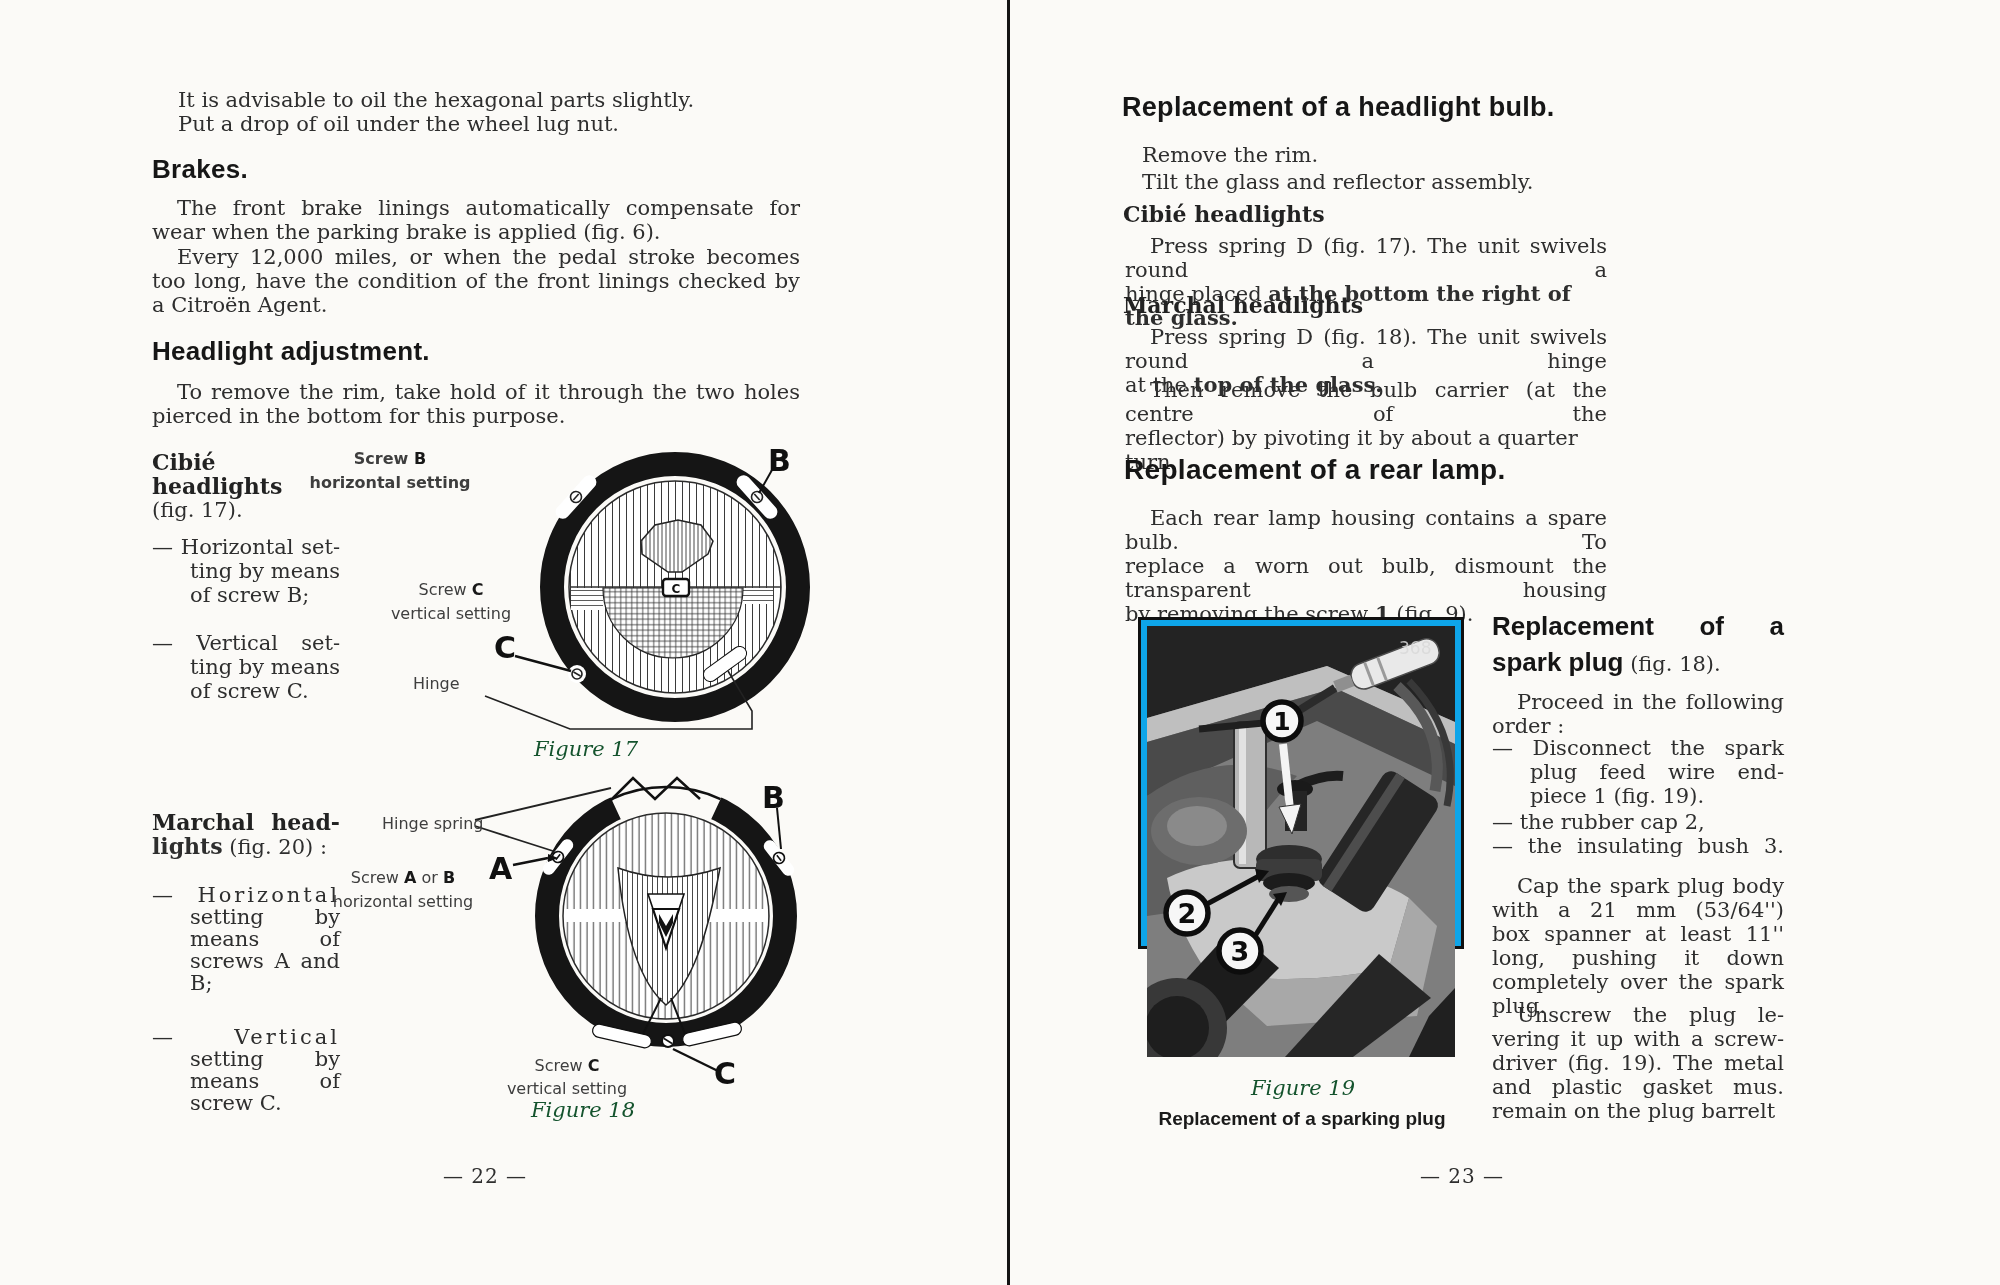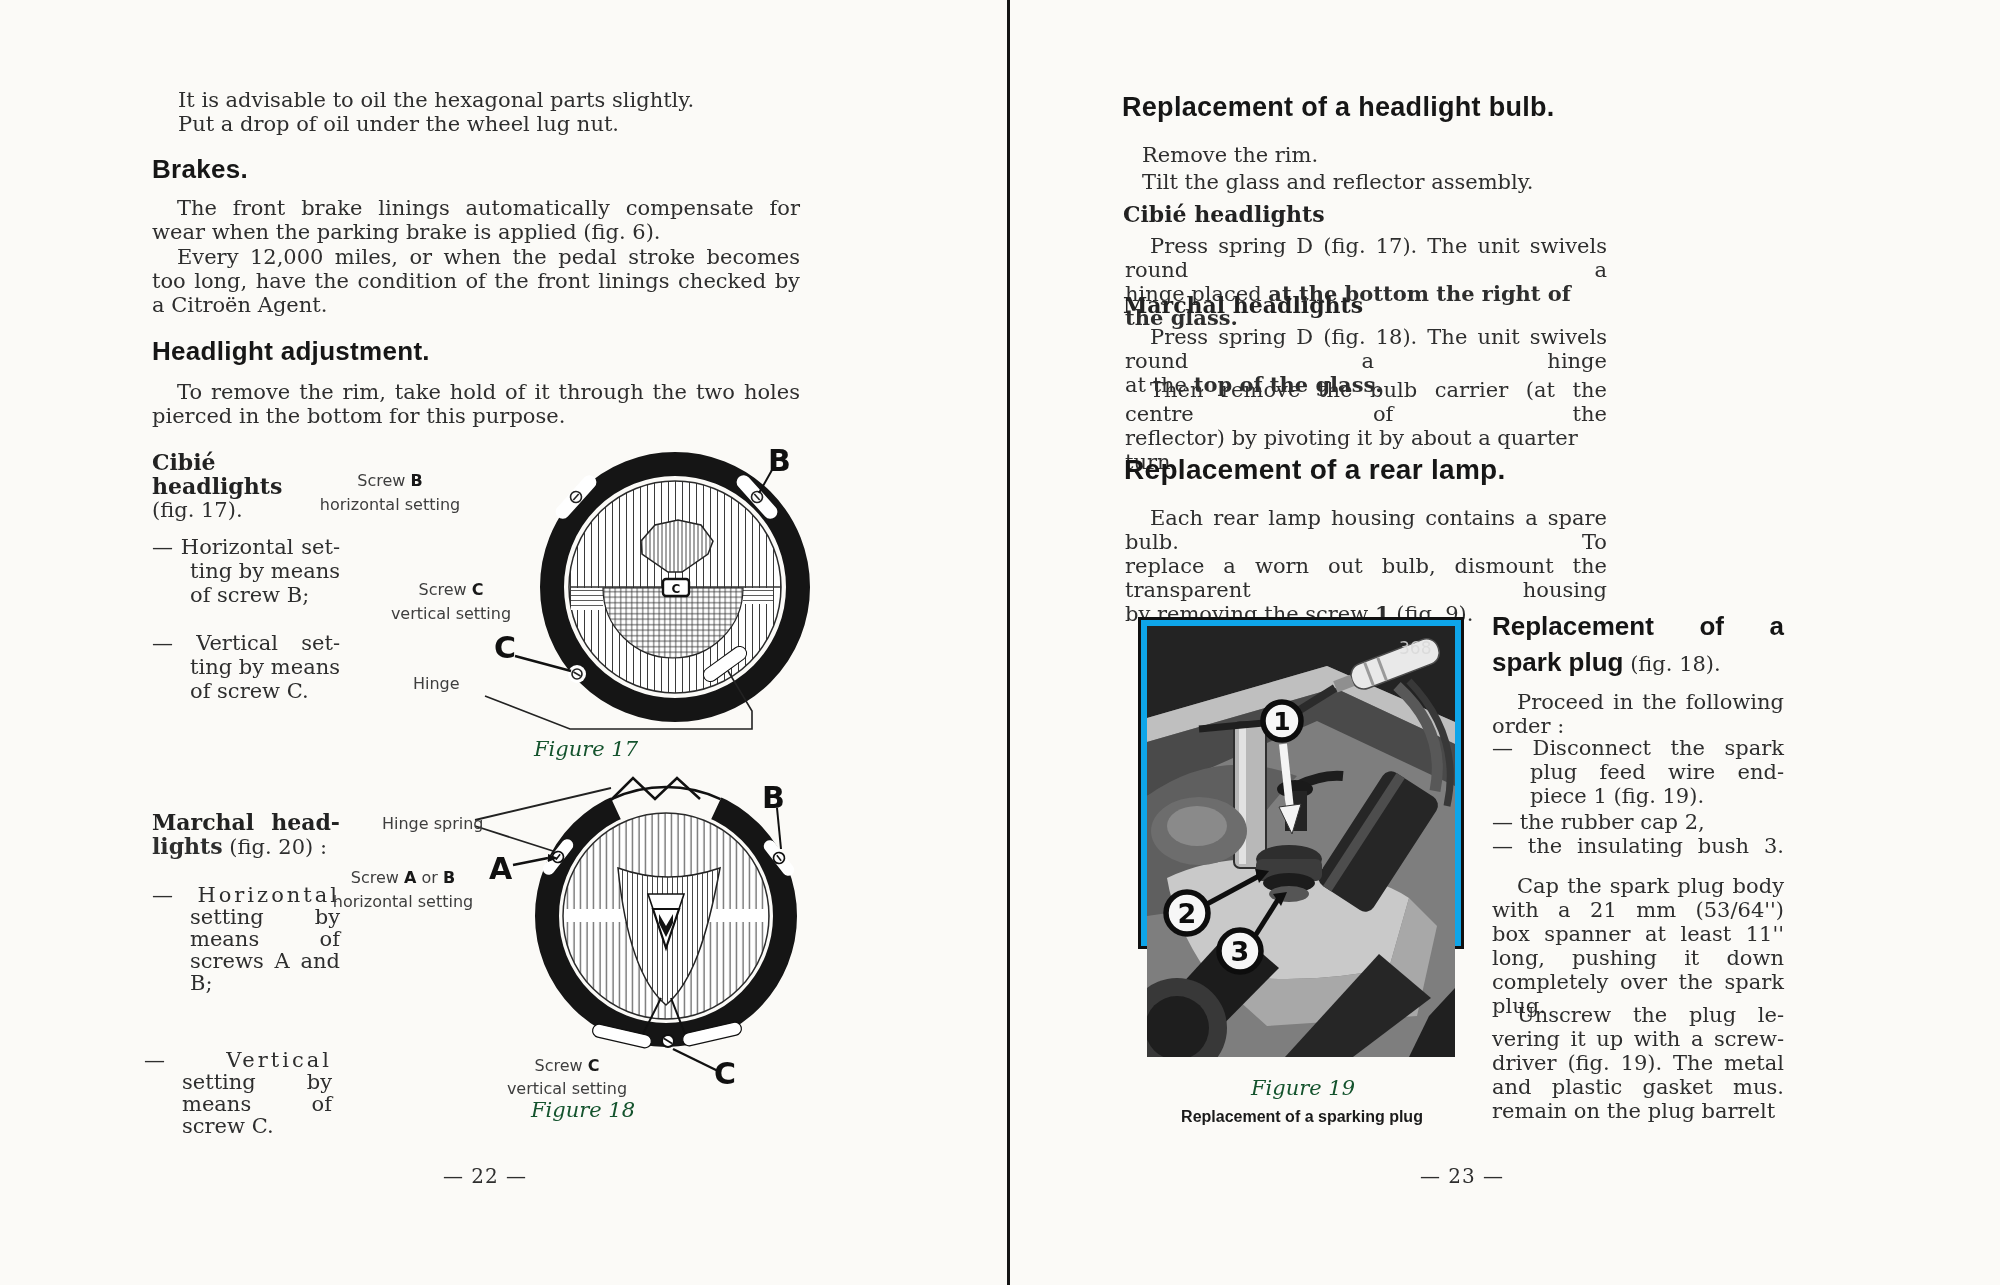--- a/index.html
+++ b/index.html
@@ -13,21 +13,21 @@
   .ind{text-indent:25px;}
   .cont{margin-left:38px;}
   .bold{font-weight:bold;}
   .h1{font-family:"Liberation Sans",sans-serif;font-weight:bold;color:#161616;
       font-size:27px;letter-spacing:.3px;white-space:nowrap;}
   .sub{font-weight:bold;font-size:22px;color:#222;white-space:nowrap;}
   .figlabel{font-family:"DejaVu Sans",sans-serif;font-size:16px;line-height:24px;color:#3e3e3e;text-align:center;}
   .figlabel b{color:#181818;}
   .biglet{font-family:"DejaVu Sans",sans-serif;font-weight:bold;font-size:30px;color:#101010;}
   .figcap{font-style:italic;font-size:21px;color:#14532d;text-align:center;}
-  .boldcap{font-family:"Liberation Sans",sans-serif;font-weight:bold;font-size:16px;color:#1a1a1a;text-align:center;}
+  .boldcap{font-family:"Liberation Sans",sans-serif;font-weight:bold;font-size:19px;color:#1a1a1a;text-align:center;}
   .pagenum{font-size:20px;text-align:center;letter-spacing:1px;}
   .gutter{position:absolute;left:1007px;top:0;width:3px;height:1285px;background:#141414;}
   .sparkhead{font-family:"Liberation Sans",sans-serif;font-weight:bold;font-size:26px;color:#151515;line-height:36px;}
   .sparkhead .reg{font-family:"DejaVu Serif",serif;font-weight:normal;font-size:21px;color:#2e2e2e;}
   .photo-frame{position:absolute;left:1138px;top:617px;width:326px;height:332px;
       border:3px solid #101010;background:#0ea5e9;padding:6px;box-sizing:border-box;}
   svg{display:block;}
 </style>
 </head>
 <body>
@@ -129,21 +129,21 @@
       <circle r="5" fill="#fdfdfd" stroke="#222" stroke-width="1.6"></circle>
       <line x1="-3.5" y1="-2" x2="3.5" y2="2" stroke="#222" stroke-width="1.5"></line>
     </g>
 
     <line x1="352" y1="57" x2="339" y2="80" stroke="#111" stroke-width="2"></line>
     <line x1="95" y1="243" x2="151" y2="258" stroke="#111" stroke-width="2.4"></line>
     <polyline points="65,283 150,316 250,316" fill="none" stroke="#222" stroke-width="1.6"></polyline>
     <polyline points="308,258 332,298 332,316 250,316" fill="none" stroke="#222" stroke-width="1.6"></polyline>
   </svg>
 
-  <div class="blk figlabel" style="left:290px;top:469px;width:200px;">
+  <div class="blk figlabel" style="left:290px;top:447px;width:200px;font-weight:bold;">
     <div><span>Screw</span>
       <b>B</b></div>
     <div>horizontal setting</div>
   </div>
   <div class="blk figlabel" style="left:351px;top:578px;width:200px;">
     <div><span>Screw</span>
       <b>C</b></div>
     <div>vertical setting</div>
   </div>
   <div class="blk figlabel" style="left:413px;top:672px;width:70px;text-align:left;">Hinge</div>
@@ -155,21 +155,21 @@
     <div class="ln j sub" style="white-space:normal">Marchal head-</div>
     <div class="ln left"><span class="bold" style="font-size:22px">lights</span><span> (fig. 20) :</span></div>
   </div>
   <div class="blk lh22" style="left:152px;top:884px;width:188px;">
     <div class="ln j" style="letter-spacing:3px">— Horizontal</div>
     <div class="ln j cont">setting by</div>
     <div class="ln j cont">means of</div>
     <div class="ln j cont">screws A and</div>
     <div class="ln left cont">B;</div>
   </div>
-  <div class="blk lh22" style="left:144px;top:1026px;width:188px;margin-top:23px;">
+  <div class="blk lh22" style="left:152px;top:1026px;width:188px;">
     <div class="ln j" style="letter-spacing:3px">— Vertical</div>
     <div class="ln j cont">setting by</div>
     <div class="ln j cont">means of</div>
     <div class="ln left cont">screw C.</div>
   </div>
 
   <svg class="blk" style="left:415px;top:758px;" width="450" height="345" viewBox="0 0 450 345">
     <defs>
       <pattern id="p18v" width="6.5" height="8" patternUnits="userSpaceOnUse">
         <line x1="3" y1="0" x2="3" y2="8" stroke="#3a3a3a" stroke-width="1"></line>

